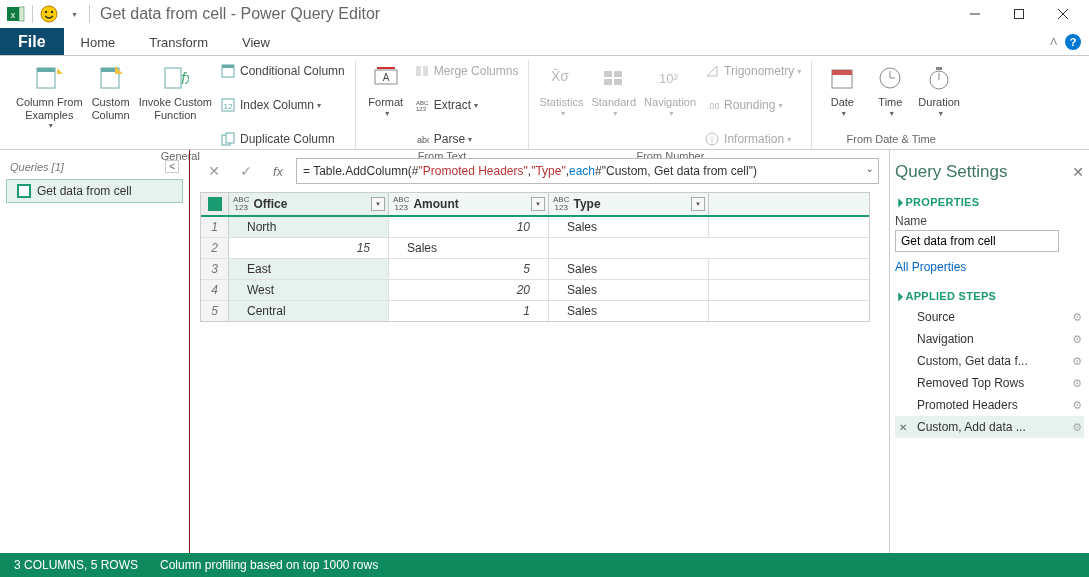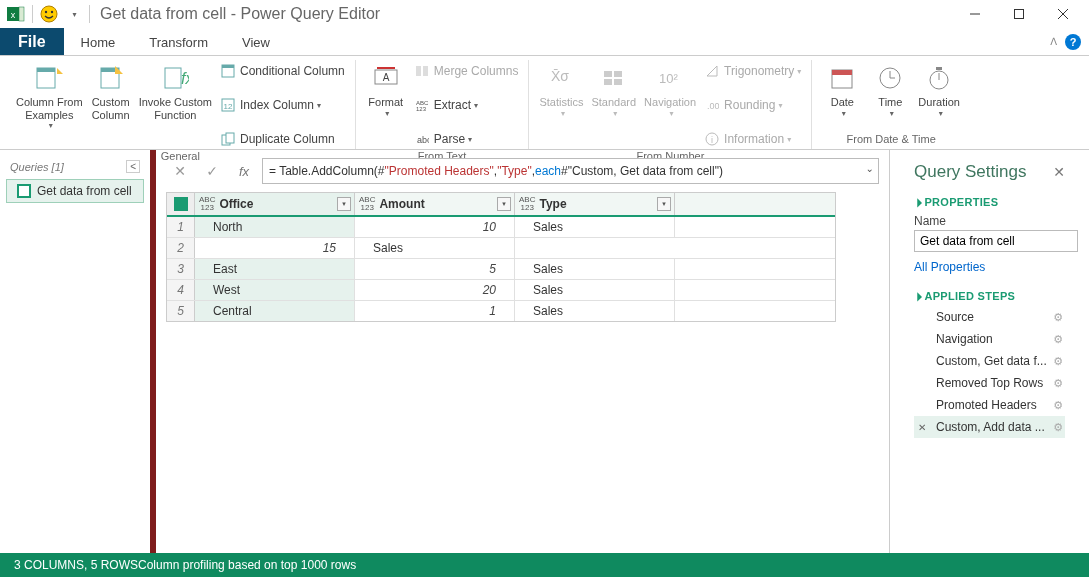--- a/index.html
+++ b/index.html
@@ -28,21 +28,21 @@
 .bigbtn .ibox { width: 32px; height: 32px; margin-bottom: 2px; display:flex; align-items:center; justify-content:center; }
 .bigbtn.dis, .smbtn.dis { color: #aaa; }
 .small-col { display: flex; flex-direction: column; justify-content: flex-start; gap: 16px; padding-top: 2px; }
 .smbtn { display: flex; align-items: center; font-size: 12px; color: #444; padding: 1px 4px; white-space: nowrap; }
 .smbtn .si { width: 16px; height: 16px; margin-right: 4px; display:flex; align-items:center; justify-content:center; flex-shrink:0; }
 .drop::after { content: "▾"; font-size: 8px; margin-left: 3px; color: #666; }
 .drop.dis::after { color: #bbb; }
 
 .workspace { display: flex; height: calc(577px - 28px - 28px - 94px - 24px); }
 
-.queries { width: 156px; border-right: 6px solid #7f1d1d; position: relative; }
+.queries { width: 190px; border-right: 1px solid #7f1d1d; position: relative; }
 .q-head { padding: 10px 10px 4px 10px; color: #777; font-style: italic; font-size: 11px; display:flex; align-items:center; justify-content:space-between; }
 .q-head .collapse { font-style: normal; font-size: 10px; color:#666; border:1px solid #ccc; padding:0 3px; }
 .q-item { display: flex; align-items: center; padding: 4px 10px; background: #e6f2ed; border:1px solid #9ed0b9; margin: 2px 6px; font-size: 12px; color:#333; }
 .q-item .qi { width:14px; height:14px; background:#1a9b72; margin-right:6px; position:relative; }
 .q-item .qi::after{content:"";position:absolute;inset:2px;background:#fff;}
 
 .center { flex: 1; display: flex; flex-direction: column; }
 .formula-row { display: flex; align-items: center; padding: 8px 10px; gap: 4px; }
 .formula-row .fbtn { width: 28px; height: 24px; display: flex; align-items: center; justify-content: center; color: #999; font-size: 14px; }
 .formula-row .fx { color:#777; font-style:italic; font-size:13px; }
@@ -60,35 +60,35 @@
 .col .typeico { font-size:8px; line-height:1; color:#555; margin-right:4px; text-align:center; }
 .col .filter { position:absolute; right:3px; top:50%; transform:translateY(-50%); width:14px; height:14px; border:1px solid #aaa; background:#f7f7f7; font-size:7px; display:flex; align-items:center; justify-content:center; color:#555; }
 .grow { display:flex; border-bottom:1px solid #e0e0e0; }
 .grow:last-child{ border-bottom:none;}
 .rownum { width:28px; background:#f4f4f4; border-right:1px solid #ccc; text-align:center; font-style:italic; color:#777; padding:3px 0; }
 .cell { border-right:1px solid #e0e0e0; padding:3px 18px; }
 .cell.office { width:160px; background:#e6f2ed; }
 .cell.amount { width:160px; text-align:right; font-style:italic; color:#444; }
 .cell.type { width:160px; }
 
-.settings { width: 200px; border-left:1px solid #ccc; padding: 12px 24px; }
+.settings { width: 200px; border-left:1px solid #ccc; padding: 12px 5px; }
 .settings h2 { font-size: 17px; font-weight: normal; color:#3f765f; display:flex; justify-content:space-between; align-items:center; }
 .settings h2 .x { font-size:14px; color:#777; }
 .propshead { margin-top: 14px; color:#1a9b72; font-weight:600; font-size:11px; display:flex; align-items:center; letter-spacing:0.3px; }
 .propshead::before { content:"◢"; font-size:8px; margin-right:4px; color:#1a9b72; transform:rotate(-45deg); }
 .proplabel { margin-top:6px; font-size:12px; color:#444; }
 .propinput { width: 164px; border:1px solid #bbb; padding:3px 5px; font-size:12px; margin-top:2px; }
 .linkish { color:#0066cc; font-size:12px; margin-top:8px; display:block; }
 .steps { margin-top:4px; }
 .step { display:flex; align-items:center; padding:4px 2px 4px 22px; font-size:12px; color:#333; position:relative; }
 .step .gear { position:absolute; right:2px; top:5px; font-size:11px; color:#aaa; }
 .step.active { background:#e6f2ed; }
 .step.active::before { content:"✕"; position:absolute; left:4px; font-size:10px; color:#666; }
 
-.status { height:24px; background:#0f8a5f; color:#fff; display:flex; align-items:center; padding:0 14px; font-size:12px; }
+.status { height:24px; background:#0f8a5f; color:#fff; display:flex; align-items:center; padding:0 14px; font-size:12px; gap: 22px; }
 
 .pick{color:#0078d4;}
 .str{color:#b33;}
 
 svg { display:block; }
 </style>
 </head>
 <body>
 
 <div class="titlebar">

